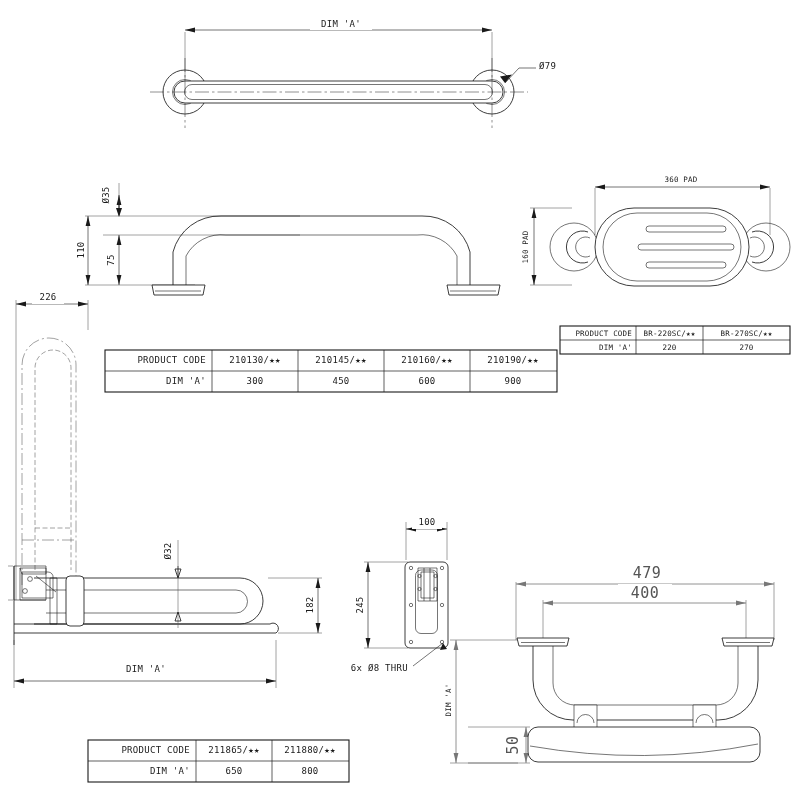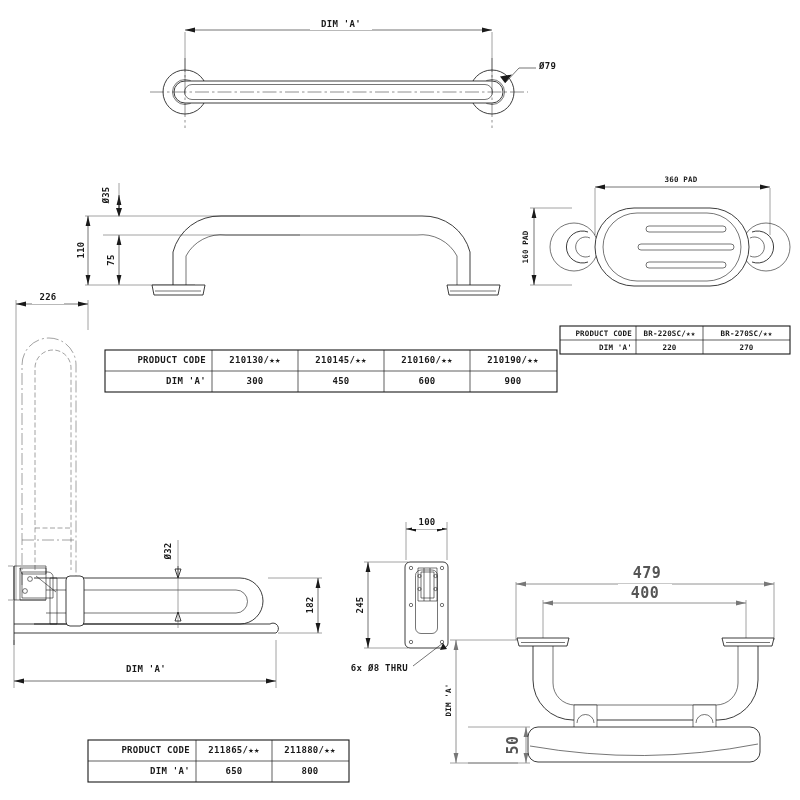--- a/index.html
+++ b/index.html
@@ -2,21 +2,21 @@
 <html><head>
 <meta charset="utf-8">
 <style>
   html,body{margin:0;padding:0;background:#ffffff;}
   body{
     width:800px;height:800px;overflow:hidden;
     font-family:"DejaVu Sans Mono", monospace;
     color:#1a1a1a;
     position:relative;
   }
-  #sheet{position:absolute;inset:0;width:800px;height:800px;font-weight:bold;}
+  #sheet{position:absolute;inset:0;width:800px;height:800px;}
   svg{display:block;}
   text{
     font-family:"DejaVu Sans Mono", monospace;
     fill:#1a1a1a;
     dominant-baseline:middle;
   }
   .dimtxt{font-size:9px;letter-spacing:.3px;}
   .dimtxt-sm{font-size:7.5px;letter-spacing:.2px;}
   .dimtxt-lg{font-size:15px;fill:#555;letter-spacing:.5px;}
   .ln{stroke:#1a1a1a;fill:none;stroke-width:.85;}

